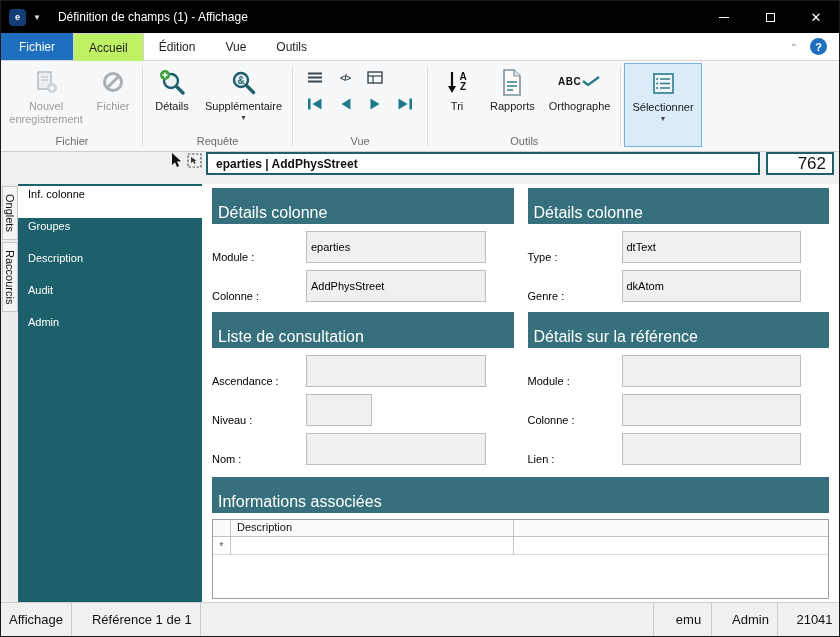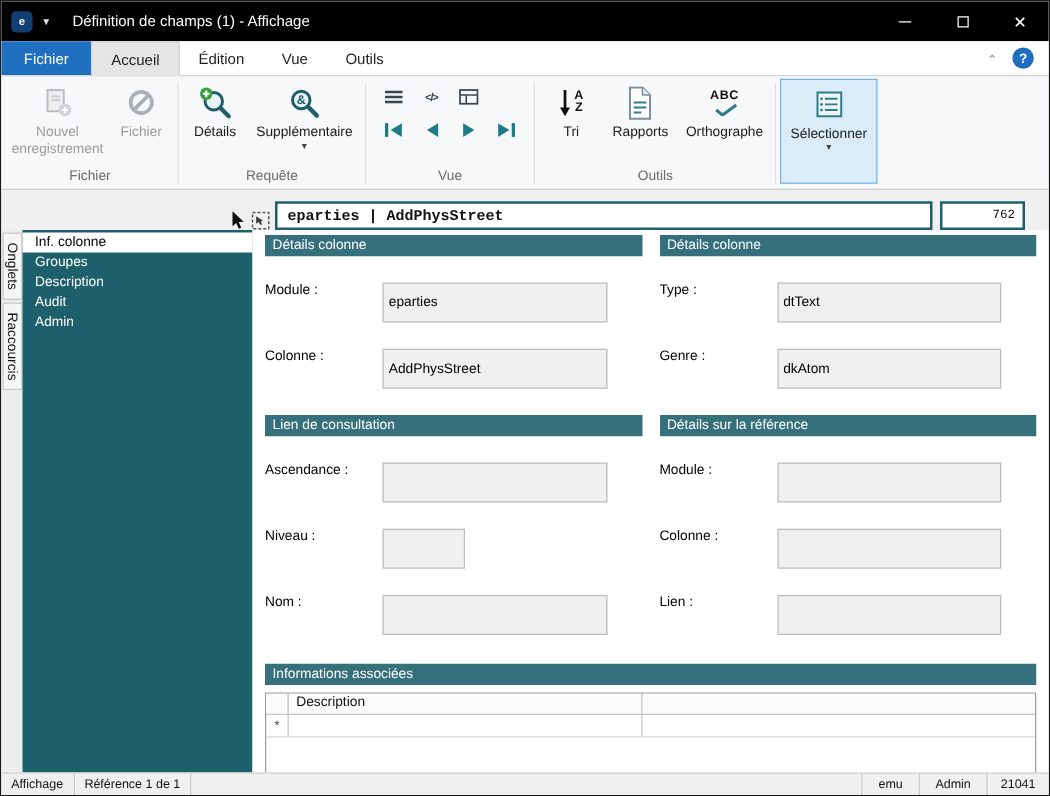--- a/index.html
+++ b/index.html
@@ -17,21 +17,21 @@
   .tb-controls { margin-left:auto; display:flex; height:100%; }
   .tb-btn { width:46px; display:flex; align-items:center; justify-content:center; color:#fff; cursor:default; }
   .glyph-min { width:10px; height:1px; background:#fff; display:block; }
   .glyph-max { width:9px; height:9px; border:1px solid #fff; display:block; }
   .glyph-close { font-size:13px; line-height:1; }
 
   
   .tabrow { height:27px; background:#fff; display:flex; align-items:stretch; flex:0 0 auto; position:relative; }
   .tab { padding:0 15px; font-size:12px; display:flex; align-items:center; color:#1f1f1f; cursor:default; }
   .tab-file { background:#1e6fc0; color:#fff; padding:0 18px; }
-  .tab.active { border:1px solid #d5d5d5; border-bottom:none; background:#e5e5e5; margin-bottom:-1px; z-index:2; }
+  .tab.active { border:1px solid #d5d5d5; border-bottom:none; background:#bef264; margin-bottom:-1px; z-index:2; }
   .tabrow-right { margin-left:auto; display:flex; align-items:center; gap:12px; padding-right:12px; }
   .chev-up { color:#8a8a8a; font-size:10px; transform:translateY(1px); }
   .help-circle { width:17px; height:17px; border-radius:50%; background:#1e6fc0; color:#fff;
                  font-size:11px; font-weight:bold; display:flex; align-items:center; justify-content:center; }
 
   
   .ribbon { height:92px; background:#f7f8f9; border-top:1px solid #d5d5d5; border-bottom:1px solid #cfcfcf;
             display:flex; align-items:stretch; padding:2px 4px 0 4px; flex:0 0 auto; }
   .rgroup { display:flex; flex-direction:column; }
   .rgroup-body { flex:1; display:flex; align-items:flex-start; }
@@ -44,63 +44,63 @@
   .btn-caret { font-size:7px; color:#444; margin-top:1px; }
   .bigbtn.selected-btn { background:#dbecf9; border:1px solid #7ab1e0; height:84px; }
 
   .view-body { display:flex; flex-direction:column; gap:9px; padding:6px 8px 0 8px; }
   .view-row { display:flex; gap:8px; align-items:center; }
   .smallbtn { width:22px; height:17px; display:flex; align-items:center; justify-content:center; cursor:default; }
   .xml-glyph { font-size:9px; font-weight:bold; color:#37474f; letter-spacing:-1px; }
 
   .sort-icon { display:flex; align-items:center; gap:2px; }
   .az { display:flex; flex-direction:column; font-size:10px; font-weight:bold; color:#111; line-height:1.05; }
-  .spell-icon { display:flex; flex-direction:column; align-items:flex-end; }
+  .spell-icon { display:flex; flex-direction:row; align-items:flex-start; }
   .abc { font-size:10px; font-weight:bold; color:#111; letter-spacing:0.5px; }
 
   
-  .header-row { height:32px; background:#f0f0f0; display:flex; align-items:flex-end; padding:0 19px; flex:0 0 auto;font-family:Liberation Mono, monospace; }
+  .header-row { height:32px; background:#f0f0f0; display:flex; align-items:flex-start; padding:0 5px; flex:0 0 auto; }
   .header-left { width:200px; display:flex; justify-content:flex-end; align-items:center; gap:5px; padding-right:4px; flex:0 0 auto; }
   .record-bar { flex:1; height:23px; border:2px solid #1f5f6b; background:#fff; display:flex;
                 align-items:center; padding:0 8px; font-weight:bold; font-size:12px; color:#111; }
   .count-box { width:68px; height:23px; border:2px solid #1f5f6b; background:#fff; display:flex;
-               align-items:center; justify-content:flex-end; padding:0 6px; font-size:10px; color:#111; margin-left:6px; }
+               align-items:center; justify-content:flex-end; padding:0 6px; font-size:17px; color:#111; margin-left:6px; }
 
   
   .content { flex:1; display:flex; min-height:0; }
   .side-strip { width:17px; background:#ededed; display:flex; flex-direction:column; align-items:center; flex:0 0 auto; }
   .vtab { writing-mode:vertical-rl; font-size:11px; color:#111; background:#f5f5f5;
           border:1px solid #c6c6c6; padding:7px 1px; margin-top:2px; cursor:default; }
   .sidebar { width:184px; background:#1d5f6b; padding-top:2px; flex:0 0 auto; }
-  .sb-item { height:16px; line-height:16px; padding-left:10px; font-size:11px; color:#fff; cursor:default; white-space:nowrap; }
+  .sb-item { height:32px; line-height:16px; padding-left:10px; font-size:11px; color:#fff; cursor:default; white-space:nowrap; }
   .sb-item.selected { background:#fff; color:#000; }
 
   .main { flex:1; background:#fff; padding:4px 10px 0 10px; min-width:0; }
   .form-grid { display:grid; grid-template-columns:1fr 1fr; column-gap:14px; }
-  .section-header { background:#35707c; color:#fff; font-size:11px; padding:2px 6px; height:17px; line-height:13px; }
-  .frow { display:flex; align-items:flex-start; margin:21px 0; }
+  .section-header { background:#35707c; color:#fff; font-size:16px; padding:18px 6px; height:17px; line-height:13px; }
+  .frow { display:flex; align-items:flex-end; margin:7px 0; }
   .flabel { width:94px; font-size:11px; color:#000; flex:0 0 auto; }
   .finput { flex:1; height:32px; background:#f0f0f0; border:1px solid #bdbdbd; font-size:11px;
             padding:0 4px; color:#000; font-family:"Liberation Sans", sans-serif; margin-right:28px; min-width:0; }
   .finput.short { flex:0 0 66px; margin-right:0; }
   .section-block { margin-bottom:10px; }
 
   .assoc-block { margin-top:2px; }
   .assoc-table { border:1px solid #9e9e9e; height:80px; display:flex; flex-direction:column; margin-top:6px; background:#fff; }
   .at-header { display:flex; height:17px; border-bottom:1px solid #c4c4c4; background:#fbfbfb; flex:0 0 auto; }
   .at-row { display:flex; height:18px; border-bottom:1px solid #dadada; flex:0 0 auto; }
   .at-marker { width:18px; border-right:1px solid #c4c4c4; display:flex; align-items:center; justify-content:center;
                font-size:11px; color:#555; flex:0 0 auto; }
   .at-cell-desc { flex:0 0 46%; border-right:1px solid #c4c4c4; padding:1px 6px; font-size:11px; color:#111; }
   .at-cell-link { flex:1; padding:1px 6px; font-size:11px; color:#111; }
   .at-empty { flex:1; }
 
   
-  .statusbar { height:18px; background:#f0f0f0; border-top:1px solid #cfcfcf; display:flex;
-               align-items:stretch; font-size:10px; color:#111; flex:0 0 auto; }
+  .statusbar { height:34px; background:#f0f0f0; border-top:1px solid #cfcfcf; display:flex;
+               align-items:stretch; font-size:13px; color:#111; flex:0 0 auto;gap:12px; }
   .seg { display:flex; align-items:center; padding:0 8px; border-right:1px solid #cbcbcb; white-space:nowrap; }
   .seg-fill { flex:1; border-right:1px solid #cbcbcb; }
   .seg-right { display:flex; align-items:center; justify-content:center; border-right:1px solid #cbcbcb; }
   .w46 { width:46px; } .w54 { width:54px; } .w50 { width:49px; border-right:none; }
 </style>
 </head>
 <body>
 
 <div class="window">
 
@@ -364,21 +364,21 @@
             <div class="frow">
               <span class="flabel">Module :</span>
               <input class="finput" value="eparties" style="">
             </div>
             <div class="frow">
               <span class="flabel">Colonne :</span>
               <input class="finput" value="AddPhysStreet" style="">
             </div>
           </div>
           <div class="section-block">
-            <div class="section-header">Lien de consultation</div>
+            <div class="section-header">Liste de consultation</div>
             <div class="frow">
               <span class="flabel">Ascendance :</span>
               <input class="finput" value="" style="">
             </div>
             <div class="frow">
               <span class="flabel">Niveau :</span>
               <input class="finput short" value="" style="">
             </div>
             <div class="frow">
               <span class="flabel">Nom :</span>

